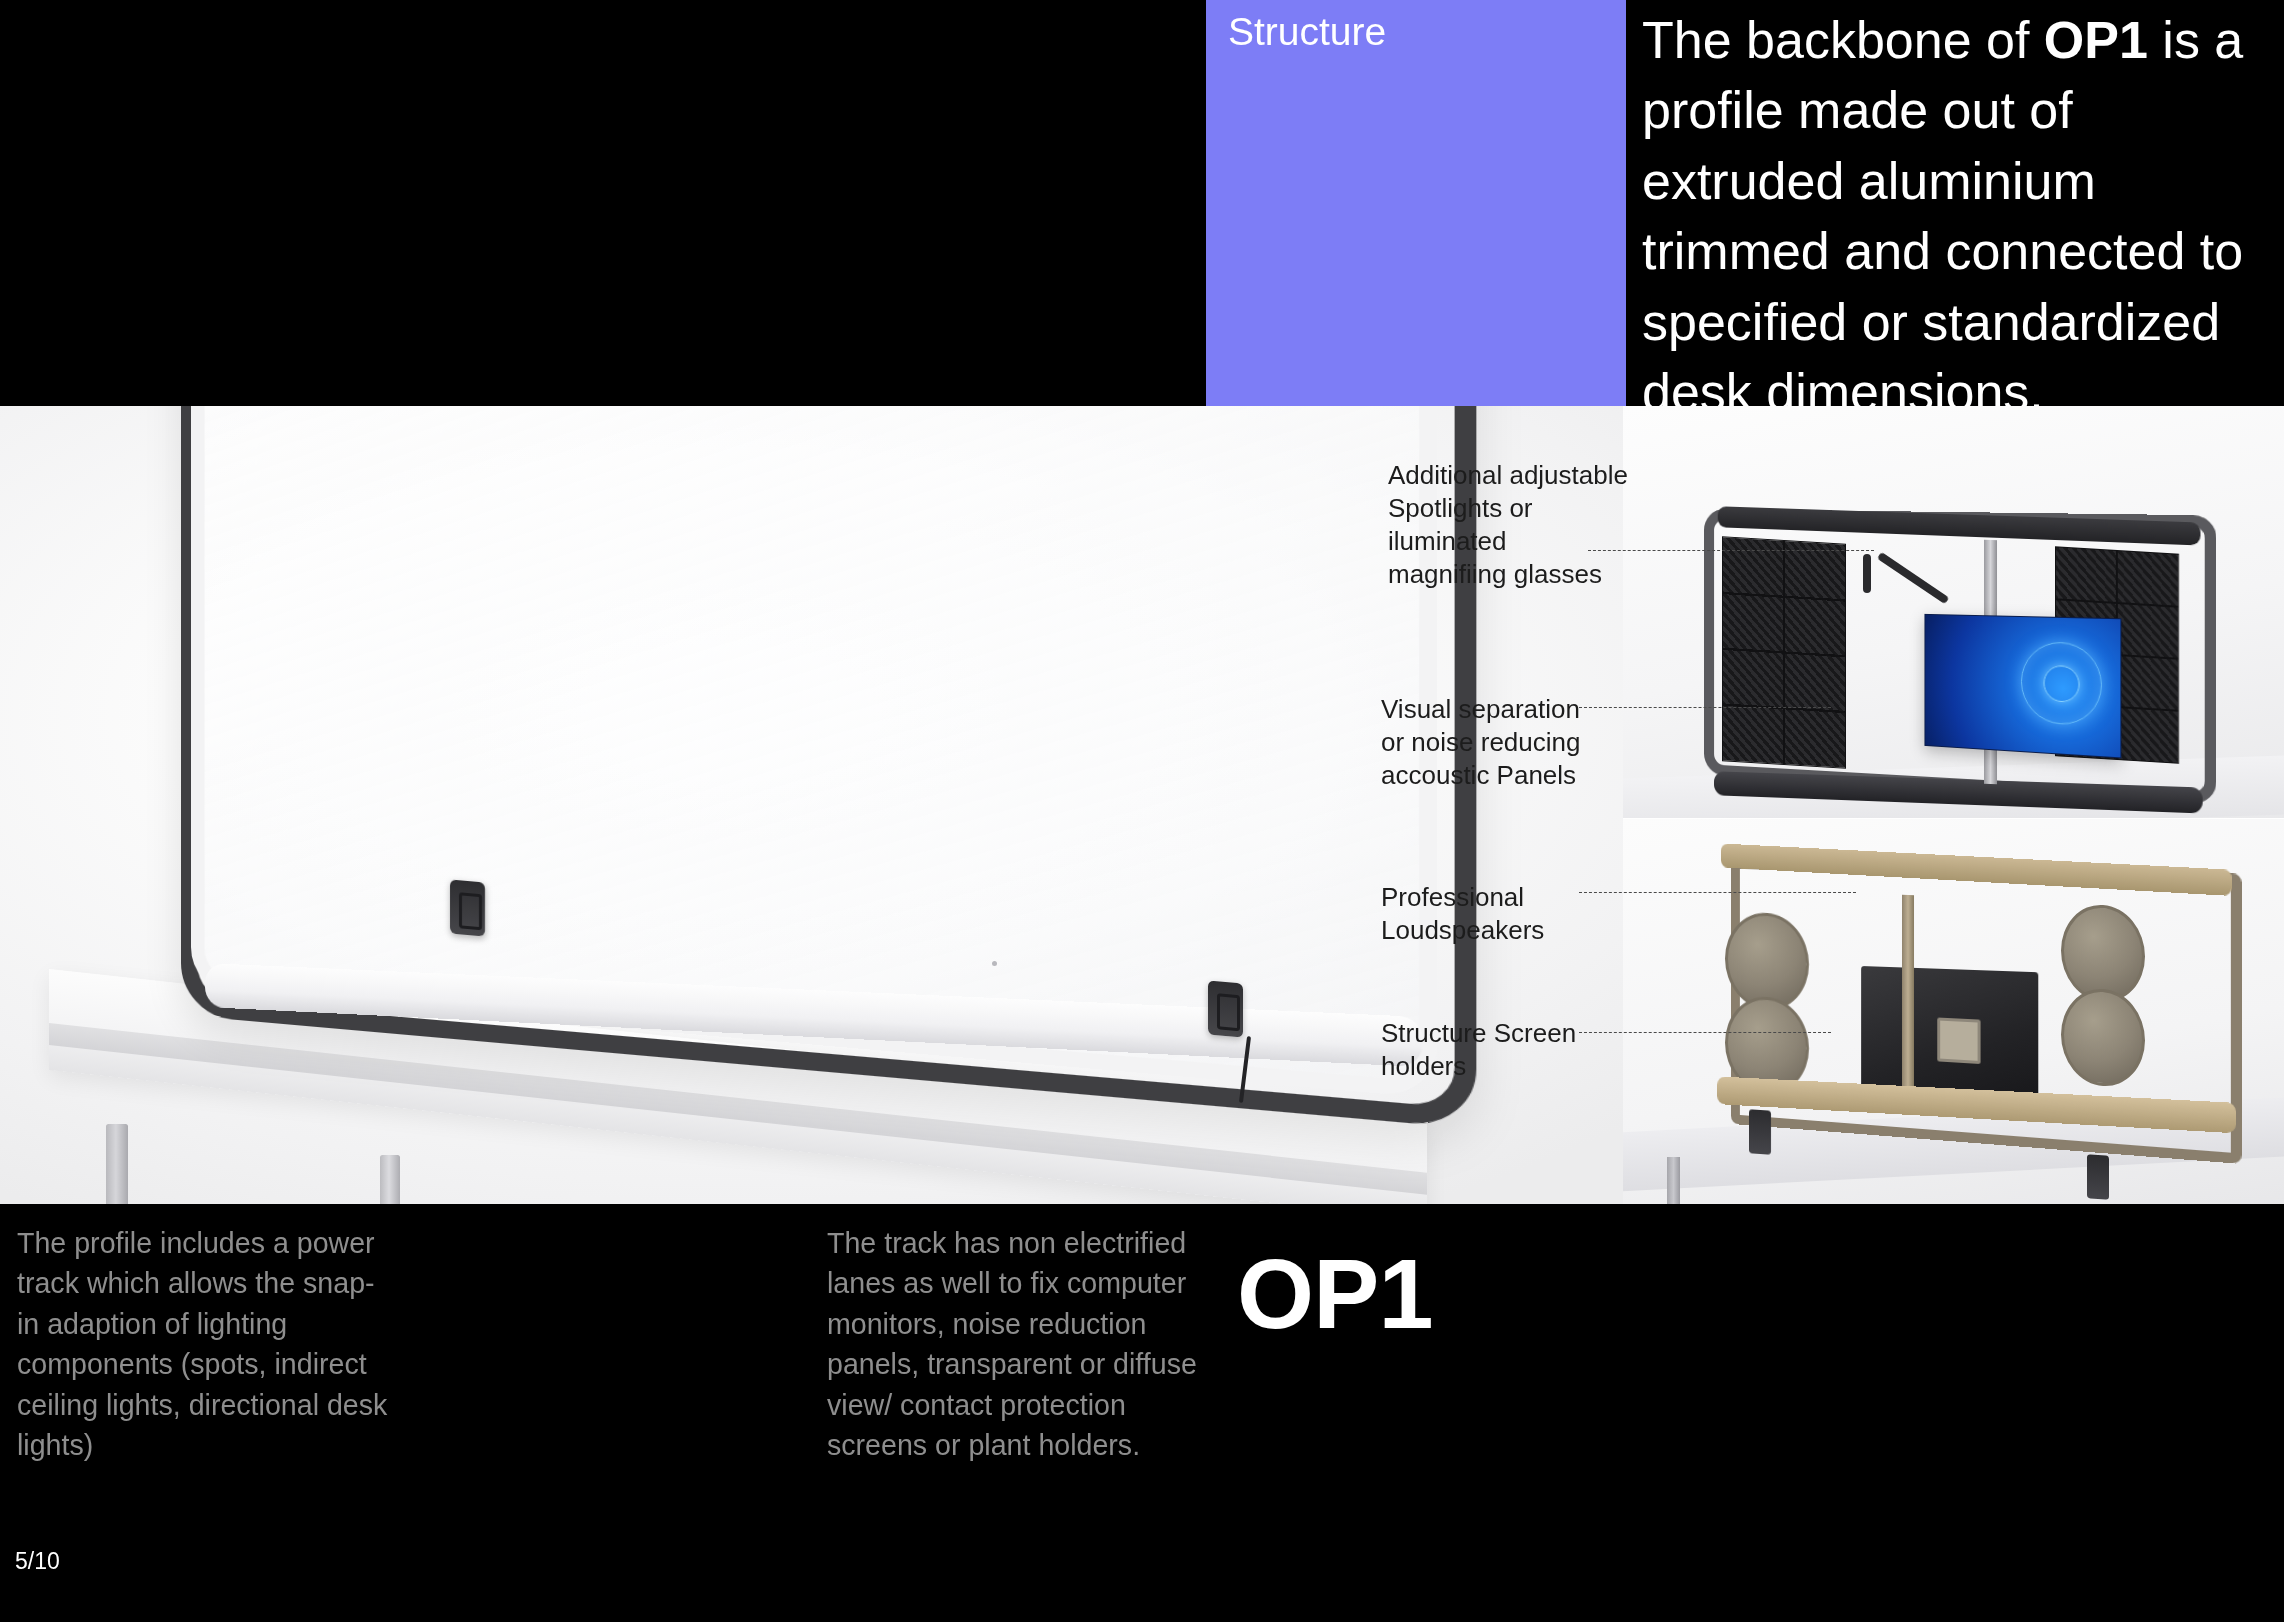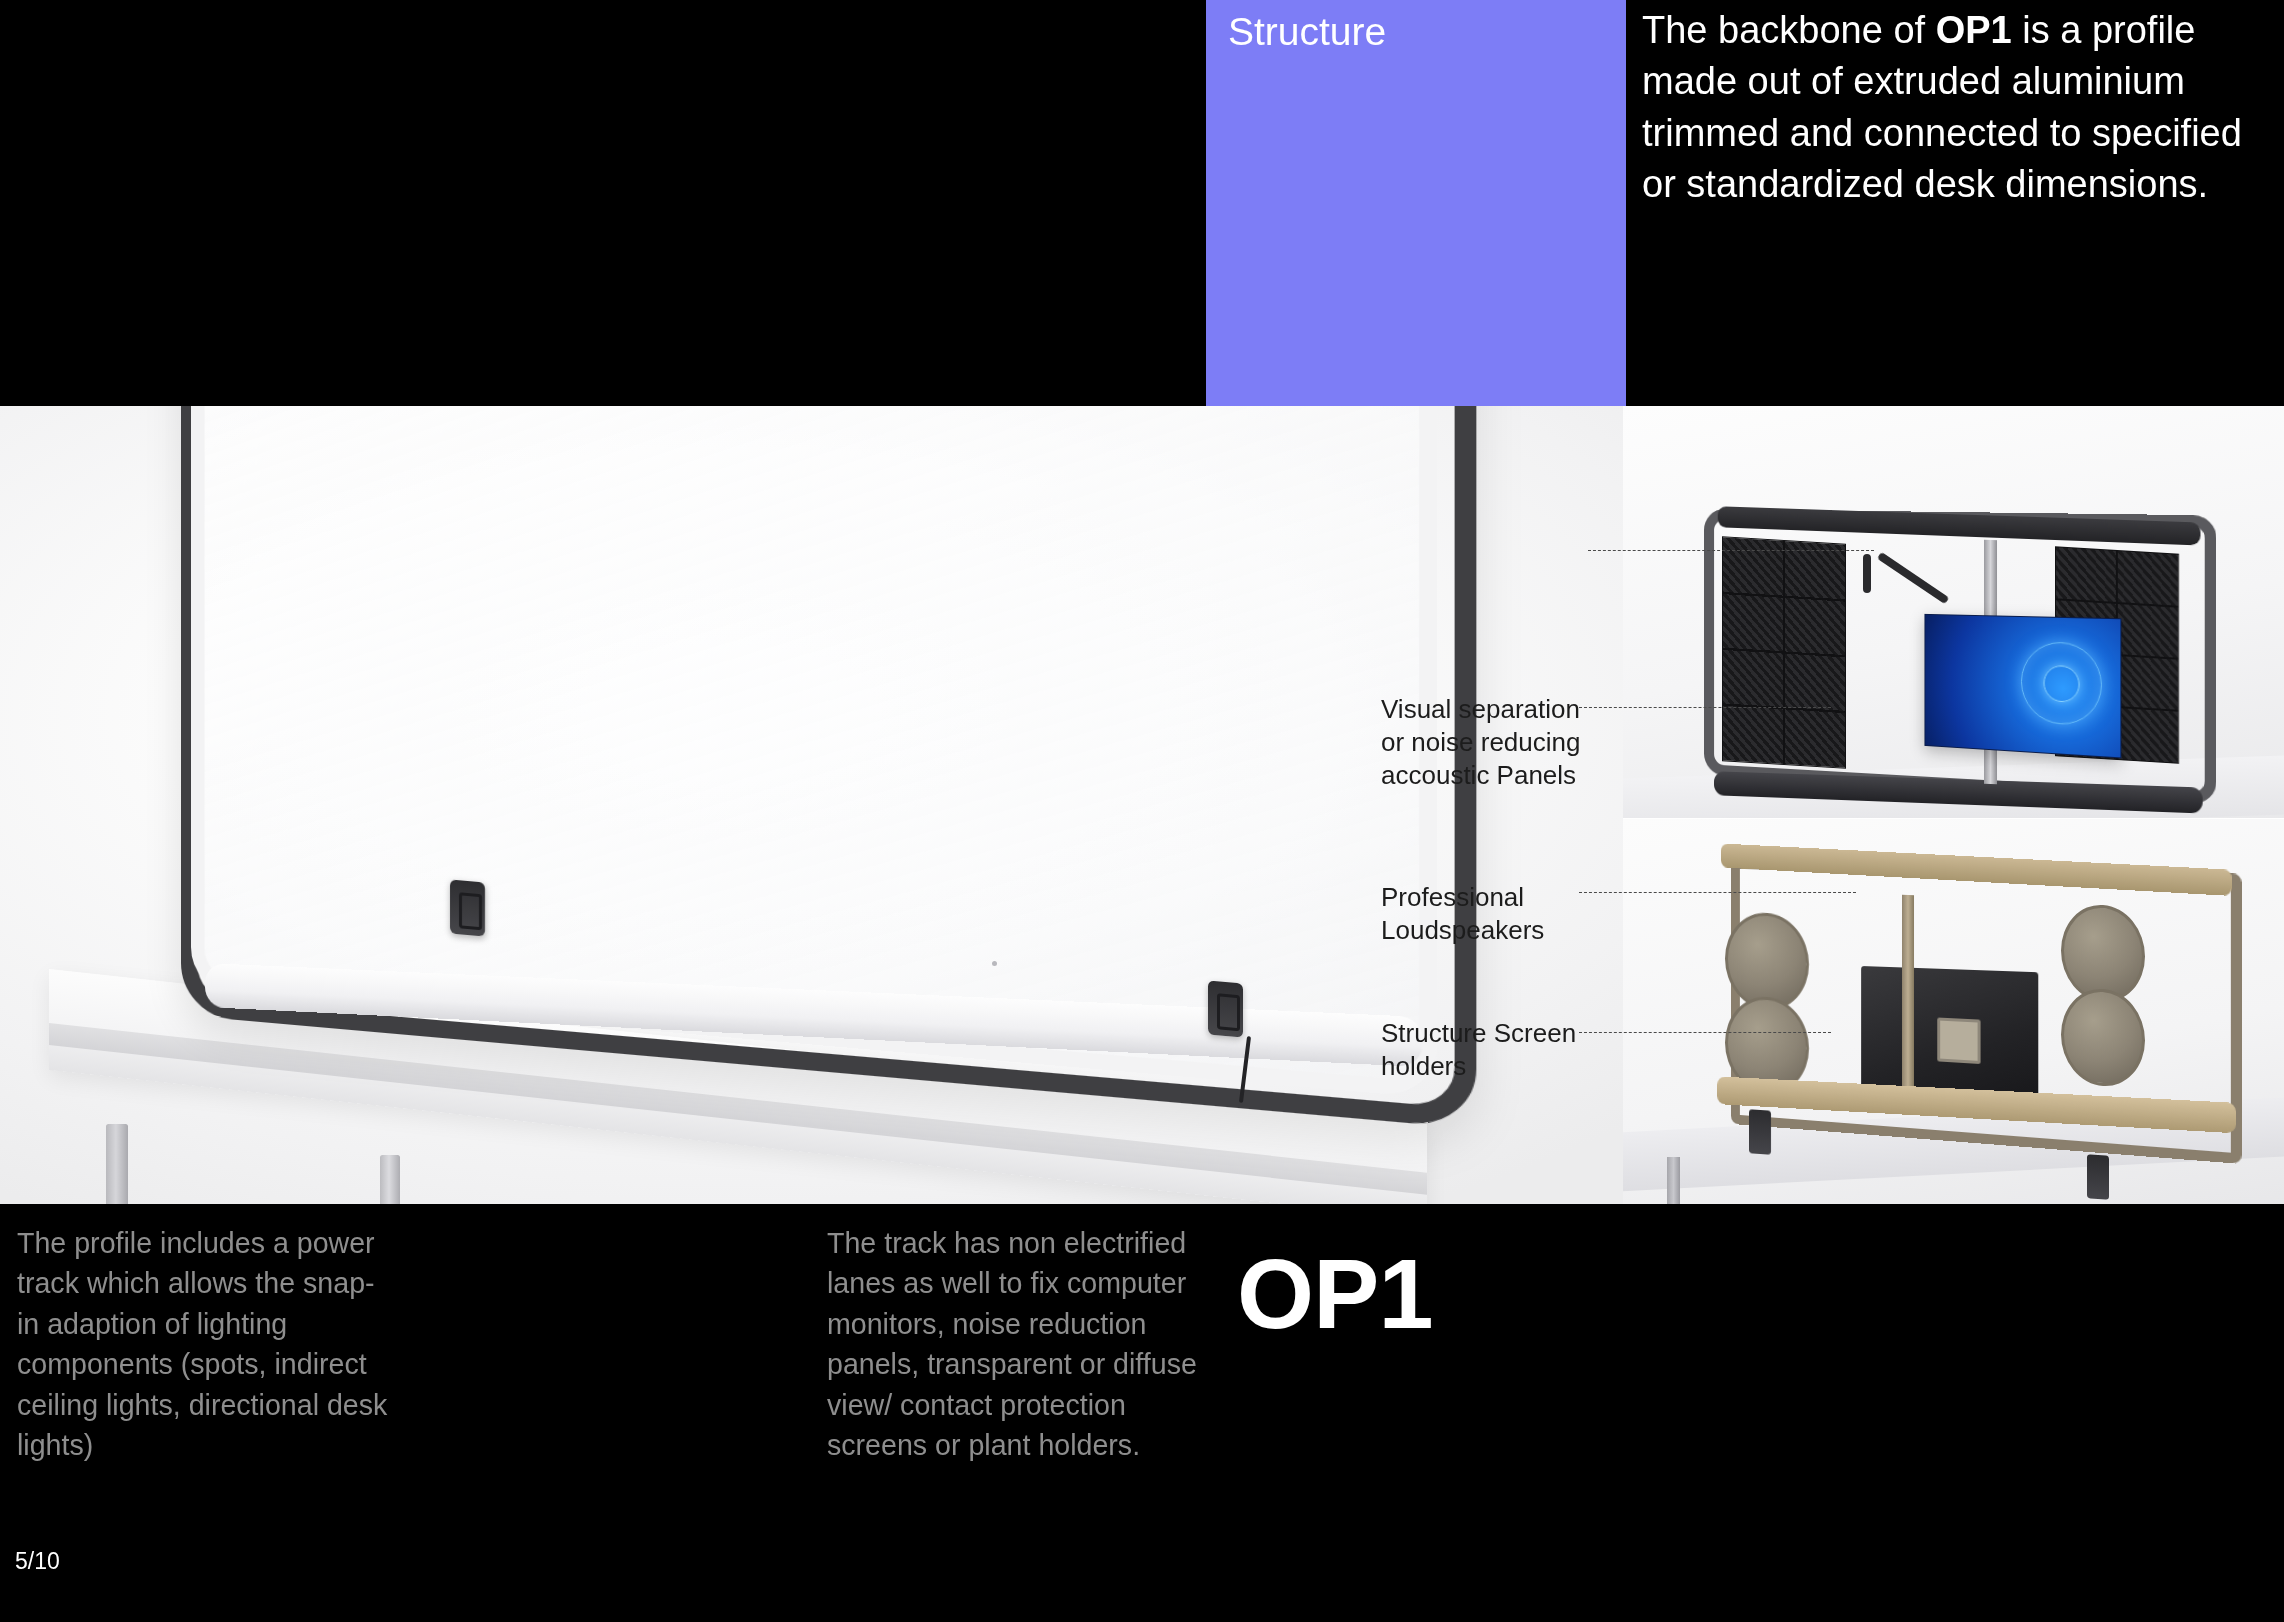--- a/index.html
+++ b/index.html
@@ -16,21 +16,21 @@
   .structure-box {
     position:absolute; left:1206px; top:0; width:420px; height:522px;
     background:#7d7df6;
   }
   .structure-label {
     position:absolute; left:22px; top:10px;
     font-size:39px; color:#ffffff; font-weight:400; letter-spacing:0px;
   }
   .headline {
     position:absolute; left:1642px; top:5px; width:638px;
-    font-size:38px; line-height:1.355; color:#ffffff; font-weight:400;
+    font-size:52px; line-height:1.355; color:#ffffff; font-weight:400;
   }
   .headline b { font-weight:700; }
 
   
   .hero {
     position:absolute; left:0px; top:406px; width:1623px; height:806px;
     background:
       radial-gradient(ellipse 1260px 588px at 45% 38%, #ffffff 0%, #fbfbfb 45%, #f2f2f3 80%, #ececed 100%);
     overflow:hidden;
   }
@@ -351,20 +351,24 @@
     </div>
     <div class="speaker speaker-r">
       <span class="cone top"></span>
       <span class="cone bot"></span>
     </div>
     <div class="sp-rail-b"></div>
     <div class="sp-clamp sp-clamp-1"></div>
     <div class="sp-clamp sp-clamp-2"></div>
   </div>
 
+  <div class="callout c1">Additional adjustable
+Spotlights or
+iluminated
+magnifiing glasses</div>
   <div class="lead lead-1"></div>
 
   <div class="callout c2">Visual separation
 or noise reducing
 accoustic Panels</div>
   <div class="lead lead-2"></div>
 
   <div class="callout c3">Professional
 Loudspeakers</div>
   <div class="lead lead-3"></div>

